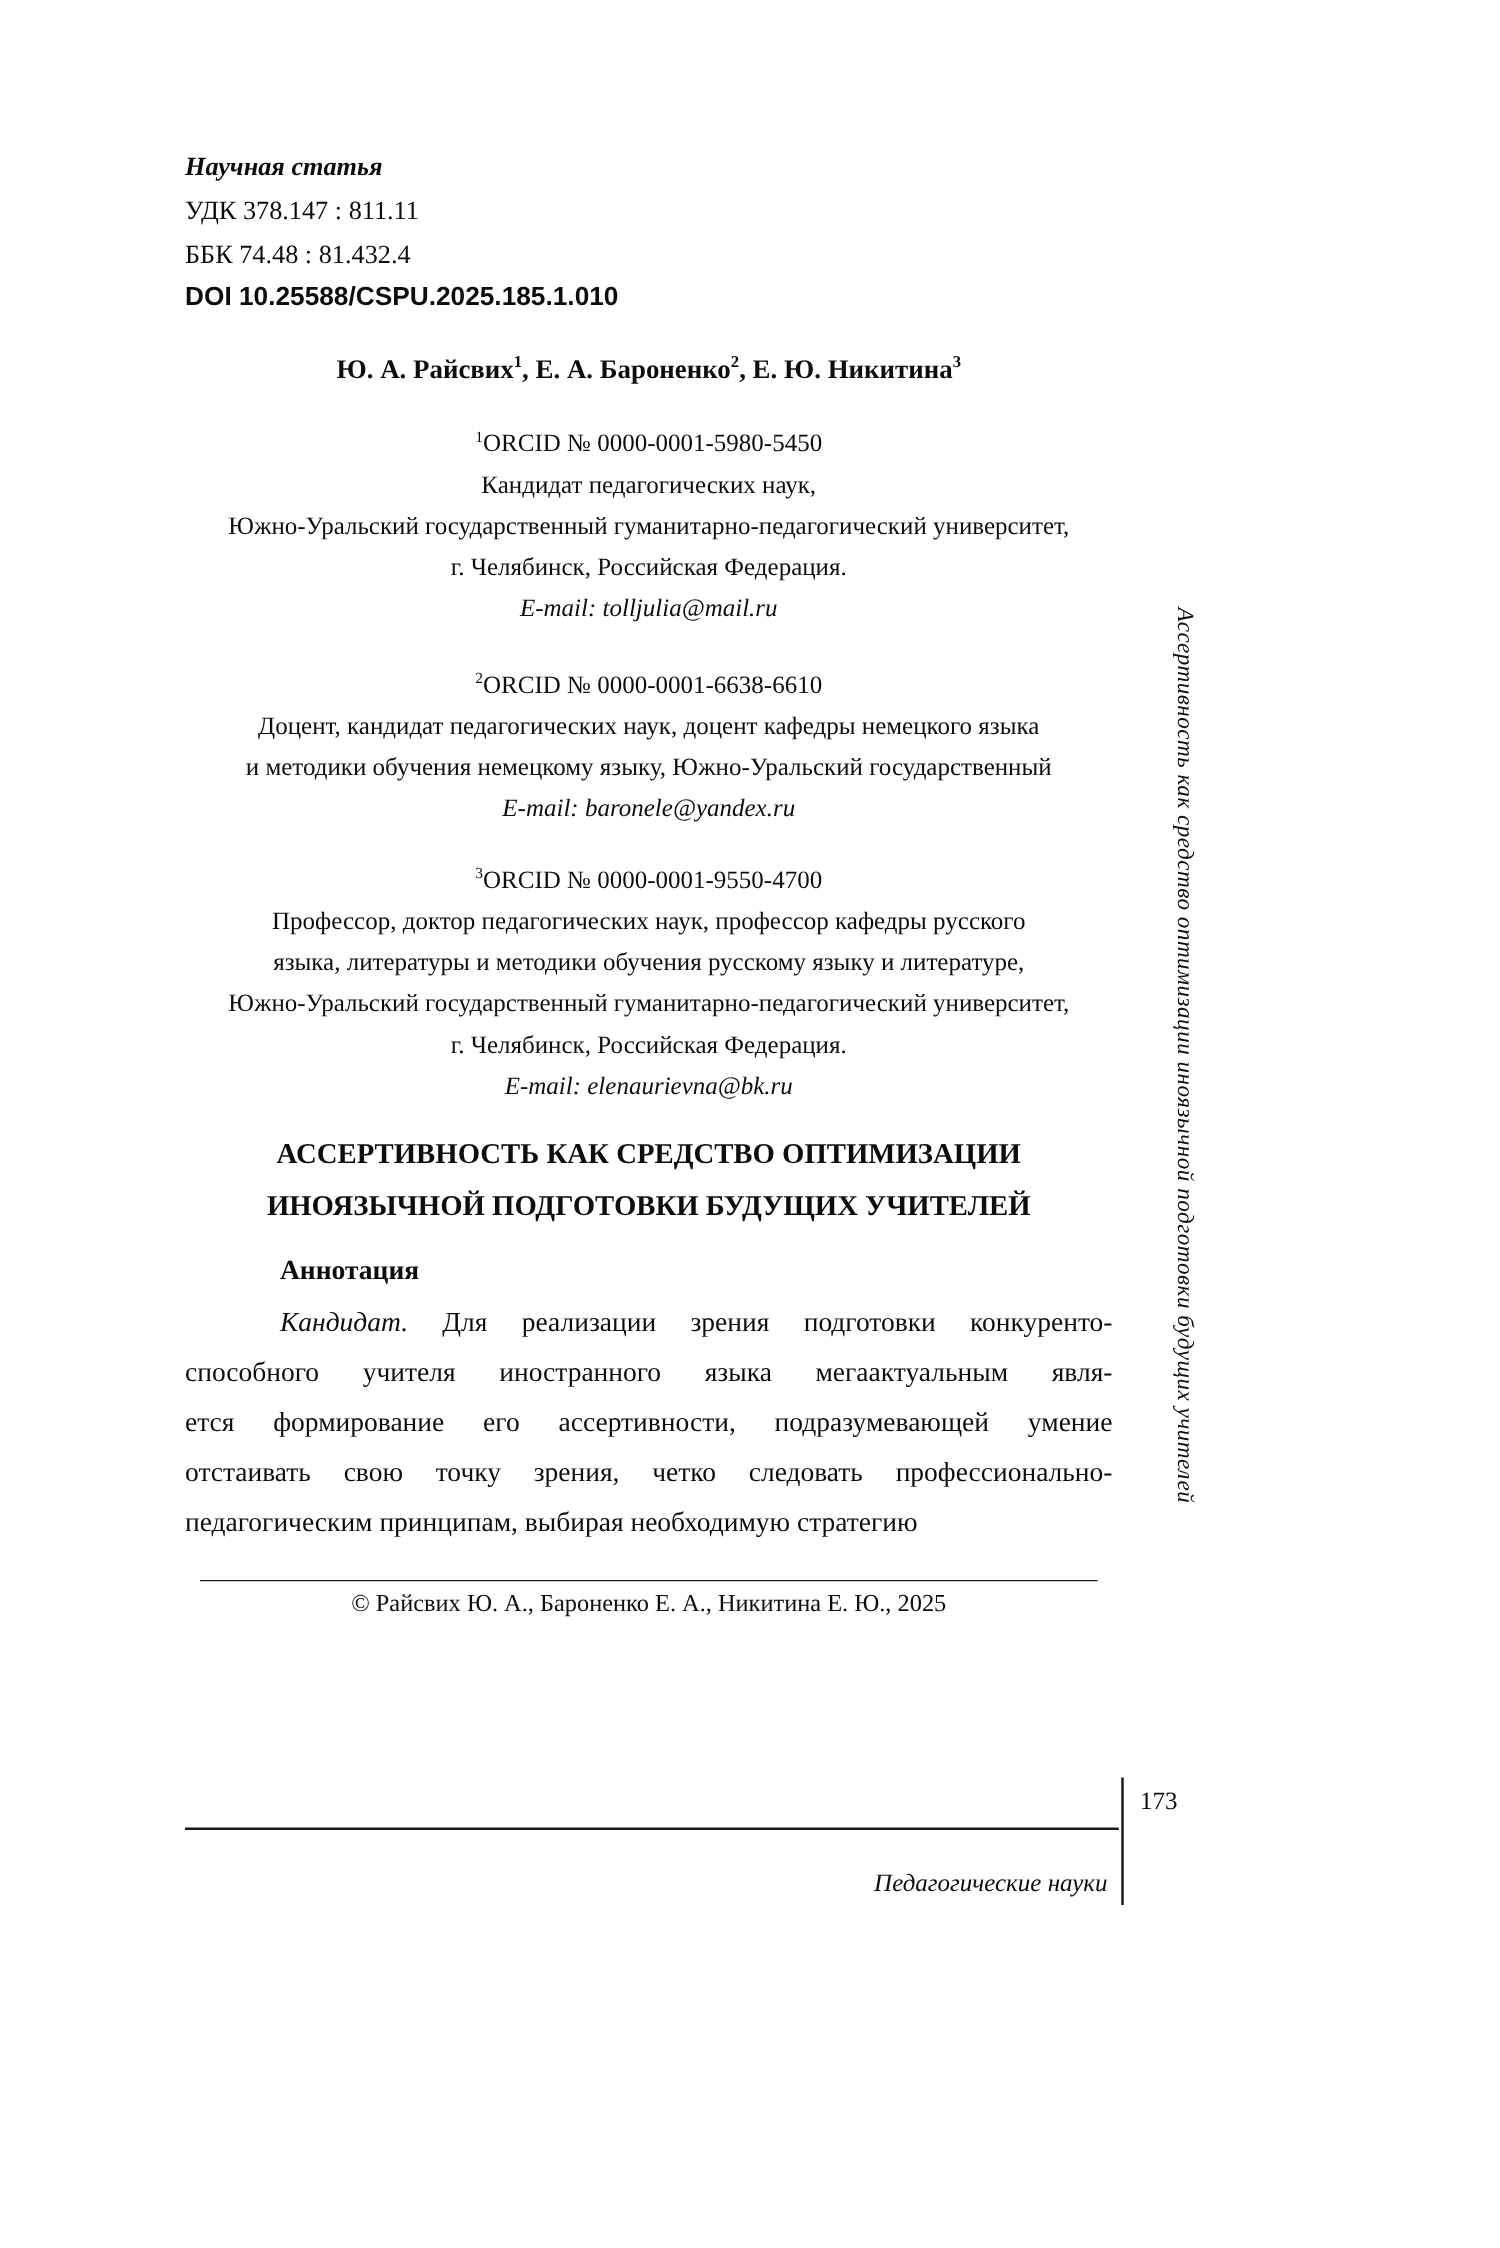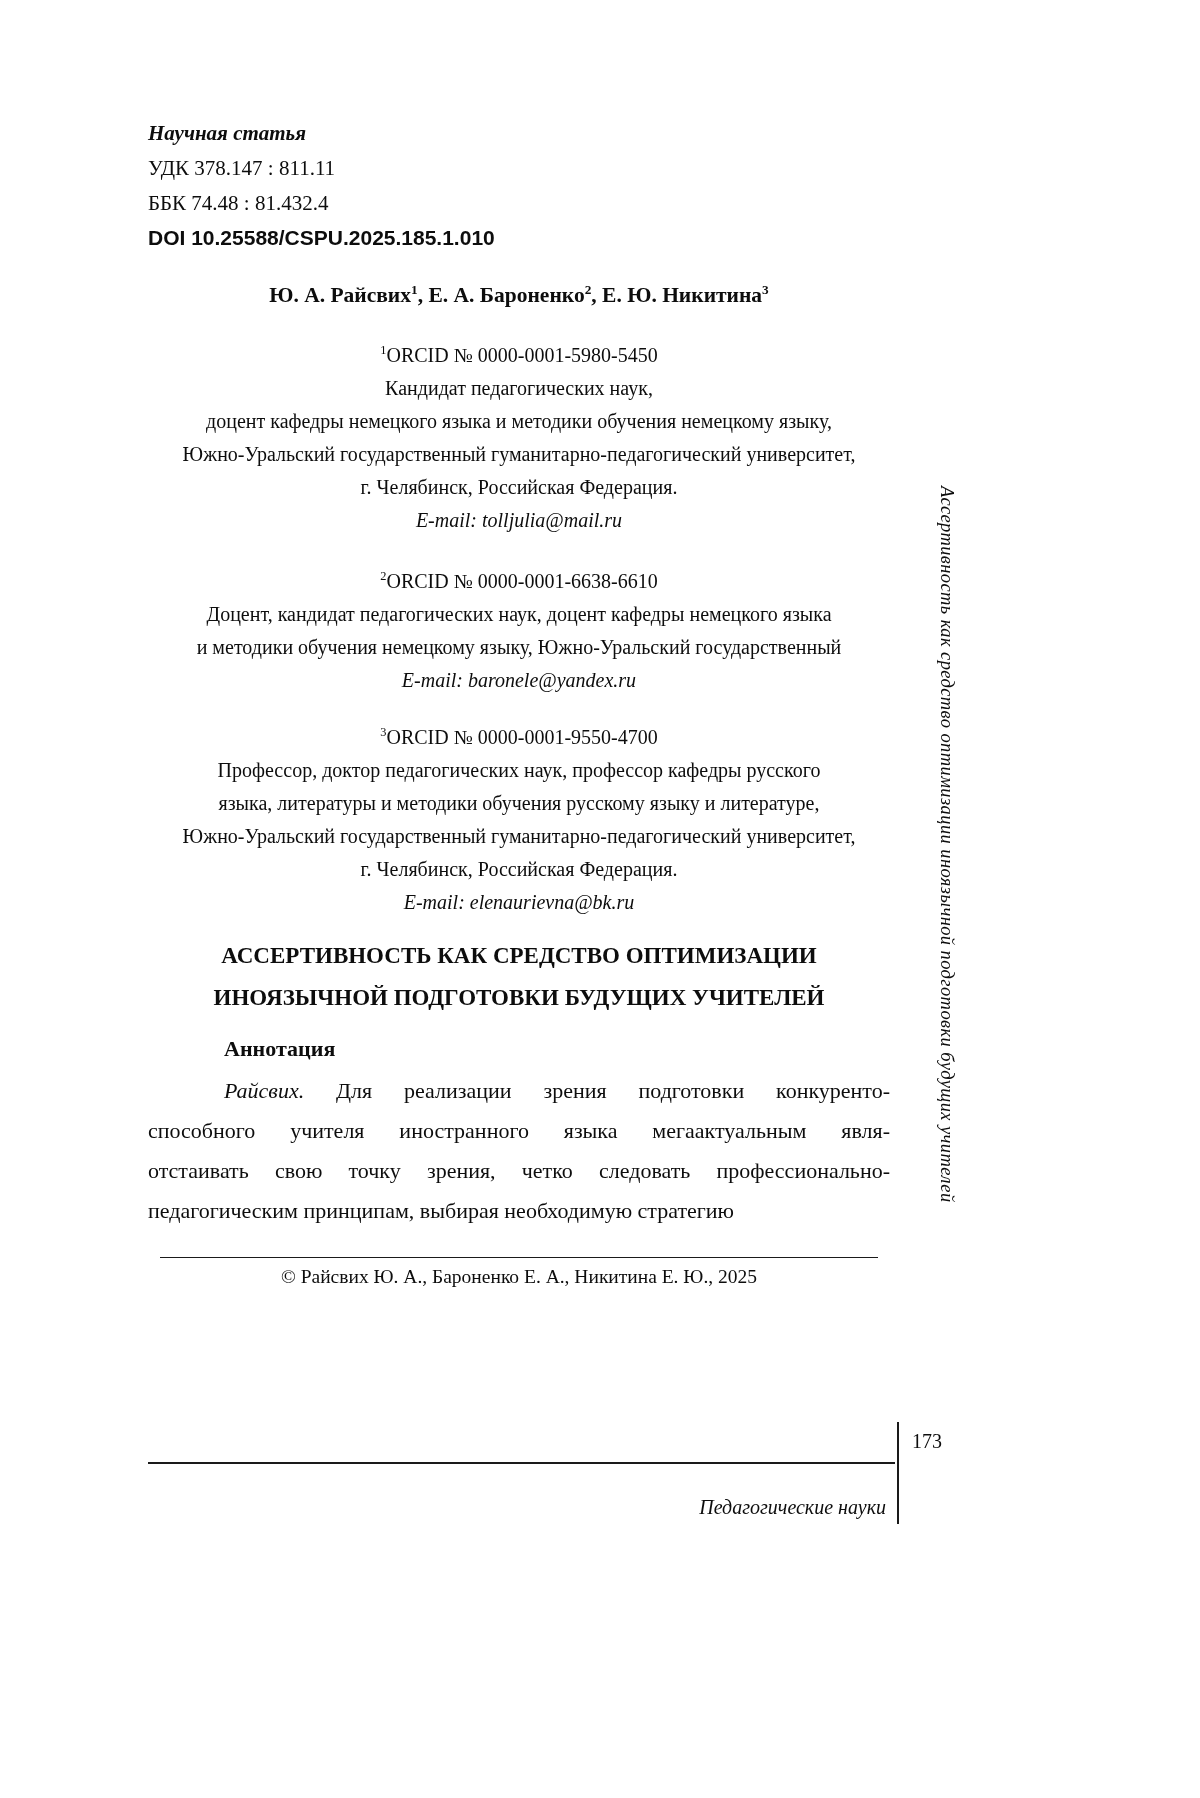--- a/index.html
+++ b/index.html
@@ -121,21 +121,20 @@
   <div class="article-type">Научная статья</div>
   <div class="udk">УДК 378.147 : 811.11</div>
   <div class="bbk">ББК 74.48 : 81.432.4</div>
   <div class="doi">DOI 10.25588/CSPU.2025.185.1.010</div>
 
   <div class="authors"><span>Ю. А. Райсвих</span><sup>1</sup><span>, Е. А. Бароненко</span><sup>2</sup><span>, Е. Ю. Никитина</span><sup>3</sup></div>
 
   <div class="affiliation first">
     <div class="line"><sup>1</sup><span>ORCID № 0000-0001-5980-5450</span></div>
     <div class="line">Кандидат педагогических наук,</div>
-    <div class="line">доцент кафедры немецкого языка и методики обучения немецкому языку,</div>
     <div class="line">Южно-Уральский государственный гуманитарно-педагогический университет,</div>
     <div class="line">г. Челябинск, Российская Федерация.</div>
     <div class="line email">E-mail: tolljulia@mail.ru</div>
   </div>
 
   <div class="affiliation second">
     <div class="line"><sup>2</sup><span>ORCID № 0000-0001-6638-6610</span></div>
     <div class="line">Доцент, кандидат педагогических наук, доцент кафедры немецкого языка</div>
     <div class="line">и методики обучения немецкому языку, Южно-Уральский государственный</div>
     <div class="line email">E-mail: baronele@yandex.ru</div>
@@ -151,22 +150,23 @@
   </div>
 
   <div class="article-title">
     <div class="t-line">АССЕРТИВНОСТЬ КАК СРЕДСТВО ОПТИМИЗАЦИИ</div>
     <div class="t-line">ИНОЯЗЫЧНОЙ ПОДГОТОВКИ БУДУЩИХ УЧИТЕЛЕЙ</div>
   </div>
 
   <div class="abstract-heading">Аннотация</div>
 
   <div class="abstract">
-    <div class="a-line indent"><span class="lead-italic">Райсвих.</span><span> Для реализации зрения подготовки конкуренто-</span></div>
+    <div class="a-line indent"><span class="lead-italic">Кандидат.</span><span> Для реализации зрения подготовки конкуренто-</span></div>
     <div class="a-line">способного учителя иностранного языка мегаактуальным явля-</div>
+    <div class="a-line">ется формирование его ассертивности, подразумевающей умение</div>
     <div class="a-line">отстаивать свою точку зрения, четко следовать профессионально-</div>
     <div class="a-line last">педагогическим принципам, выбирая необходимую стратегию</div>
   </div>
 
   <div class="copyright-block">
     <div class="separator-line"></div>
     <div class="copyright">© Райсвих Ю. А., Бароненко Е. А., Никитина Е. Ю., 2025</div>
   </div>
 
 </div>

